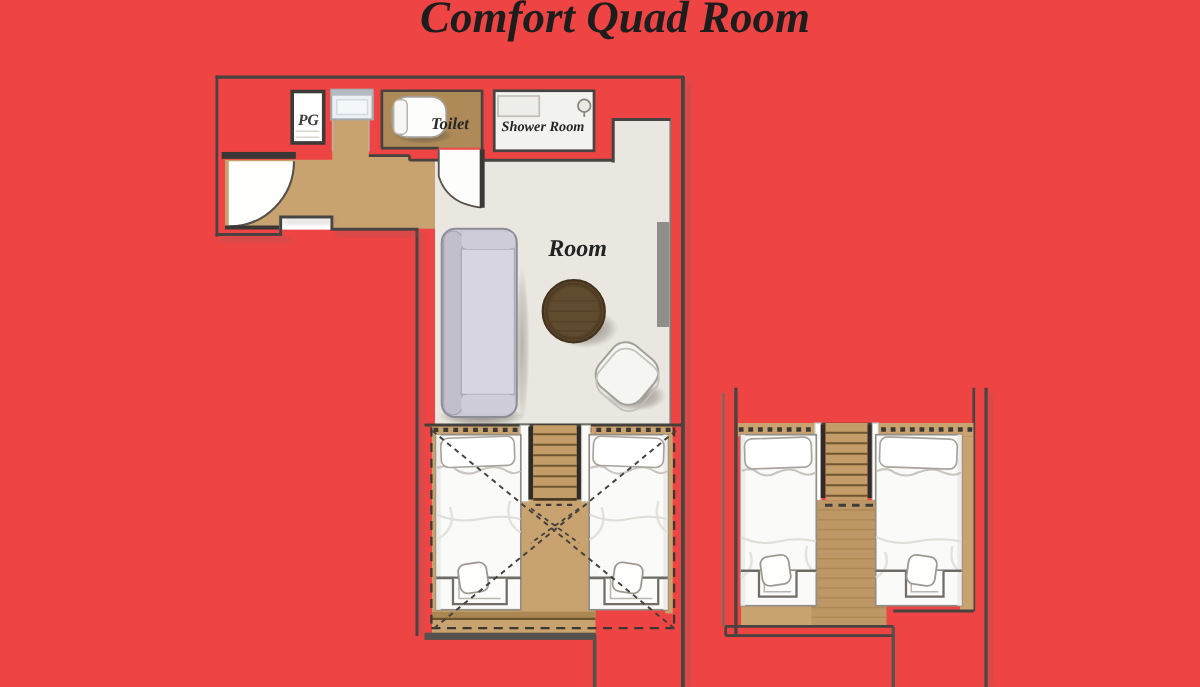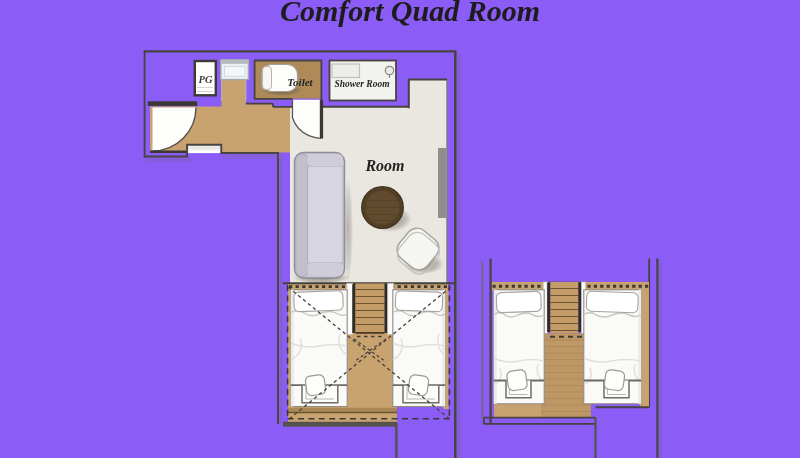--- a/index.html
+++ b/index.html
@@ -1,16 +1,16 @@
 <!DOCTYPE html>
 <html><head>
 <meta charset="utf-8">
 <style>
 html,body{margin:0;padding:0;background:#ffffff;}
-#page{position:relative;width:800px;height:458px;background:#8b5cf6;overflow:hidden;font-family:"Liberation Serif",serif;}
+#page{position:relative;width:800px;height:458px;background:#ef4444;overflow:hidden;font-family:"Liberation Serif",serif;}
 svg{display:block;}
 </style>
 </head>
 <body>
 <div id="page">
 <svg width="800" height="458" viewBox="0 0 800 458">
 <defs>
 <radialGradient id="shad" cx="50%" cy="50%" r="50%">
 <stop offset="0%" stop-color="rgba(70,62,52,0.55)"></stop>
 <stop offset="70%" stop-color="rgba(70,62,52,0.25)"></stop>

